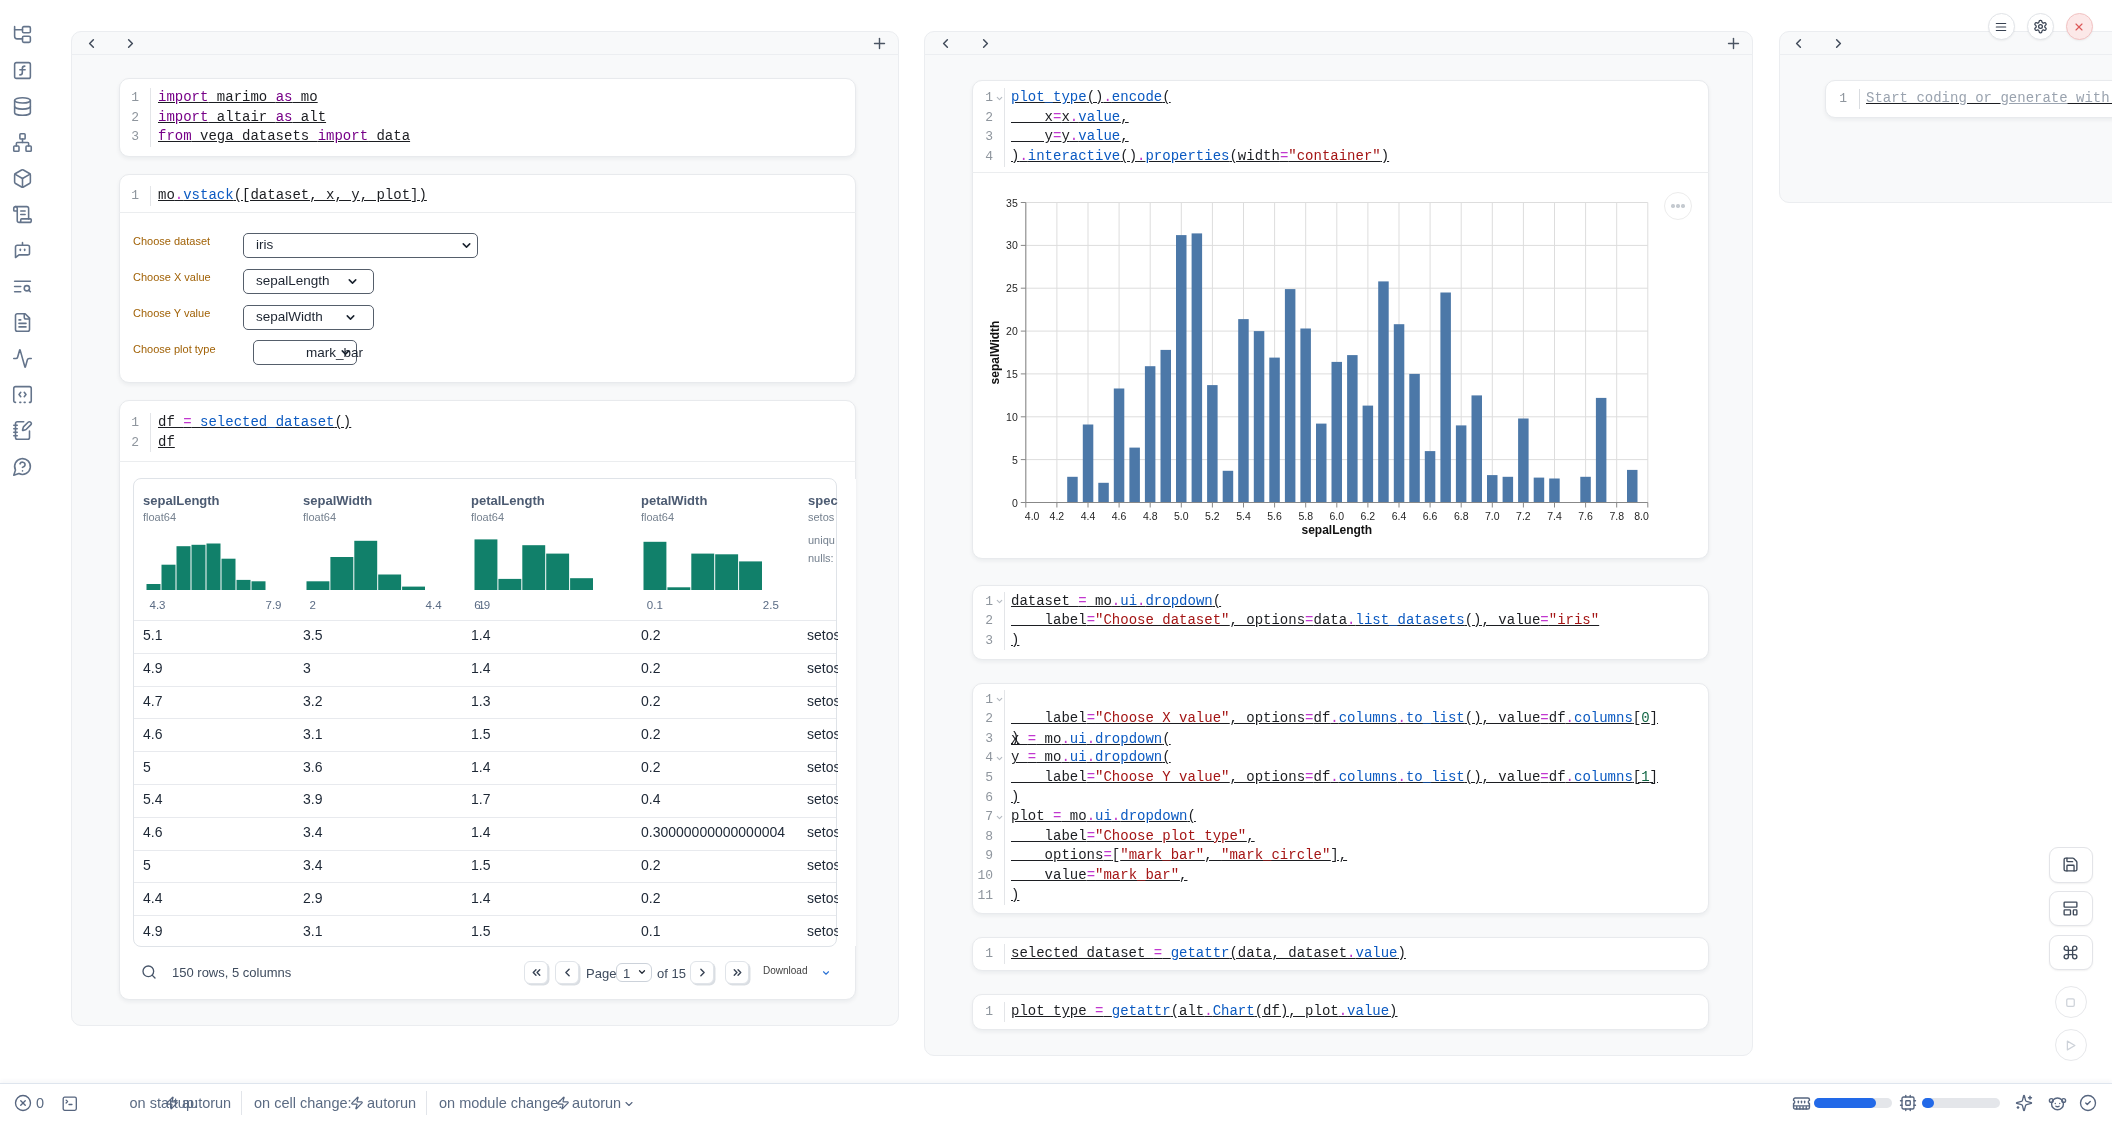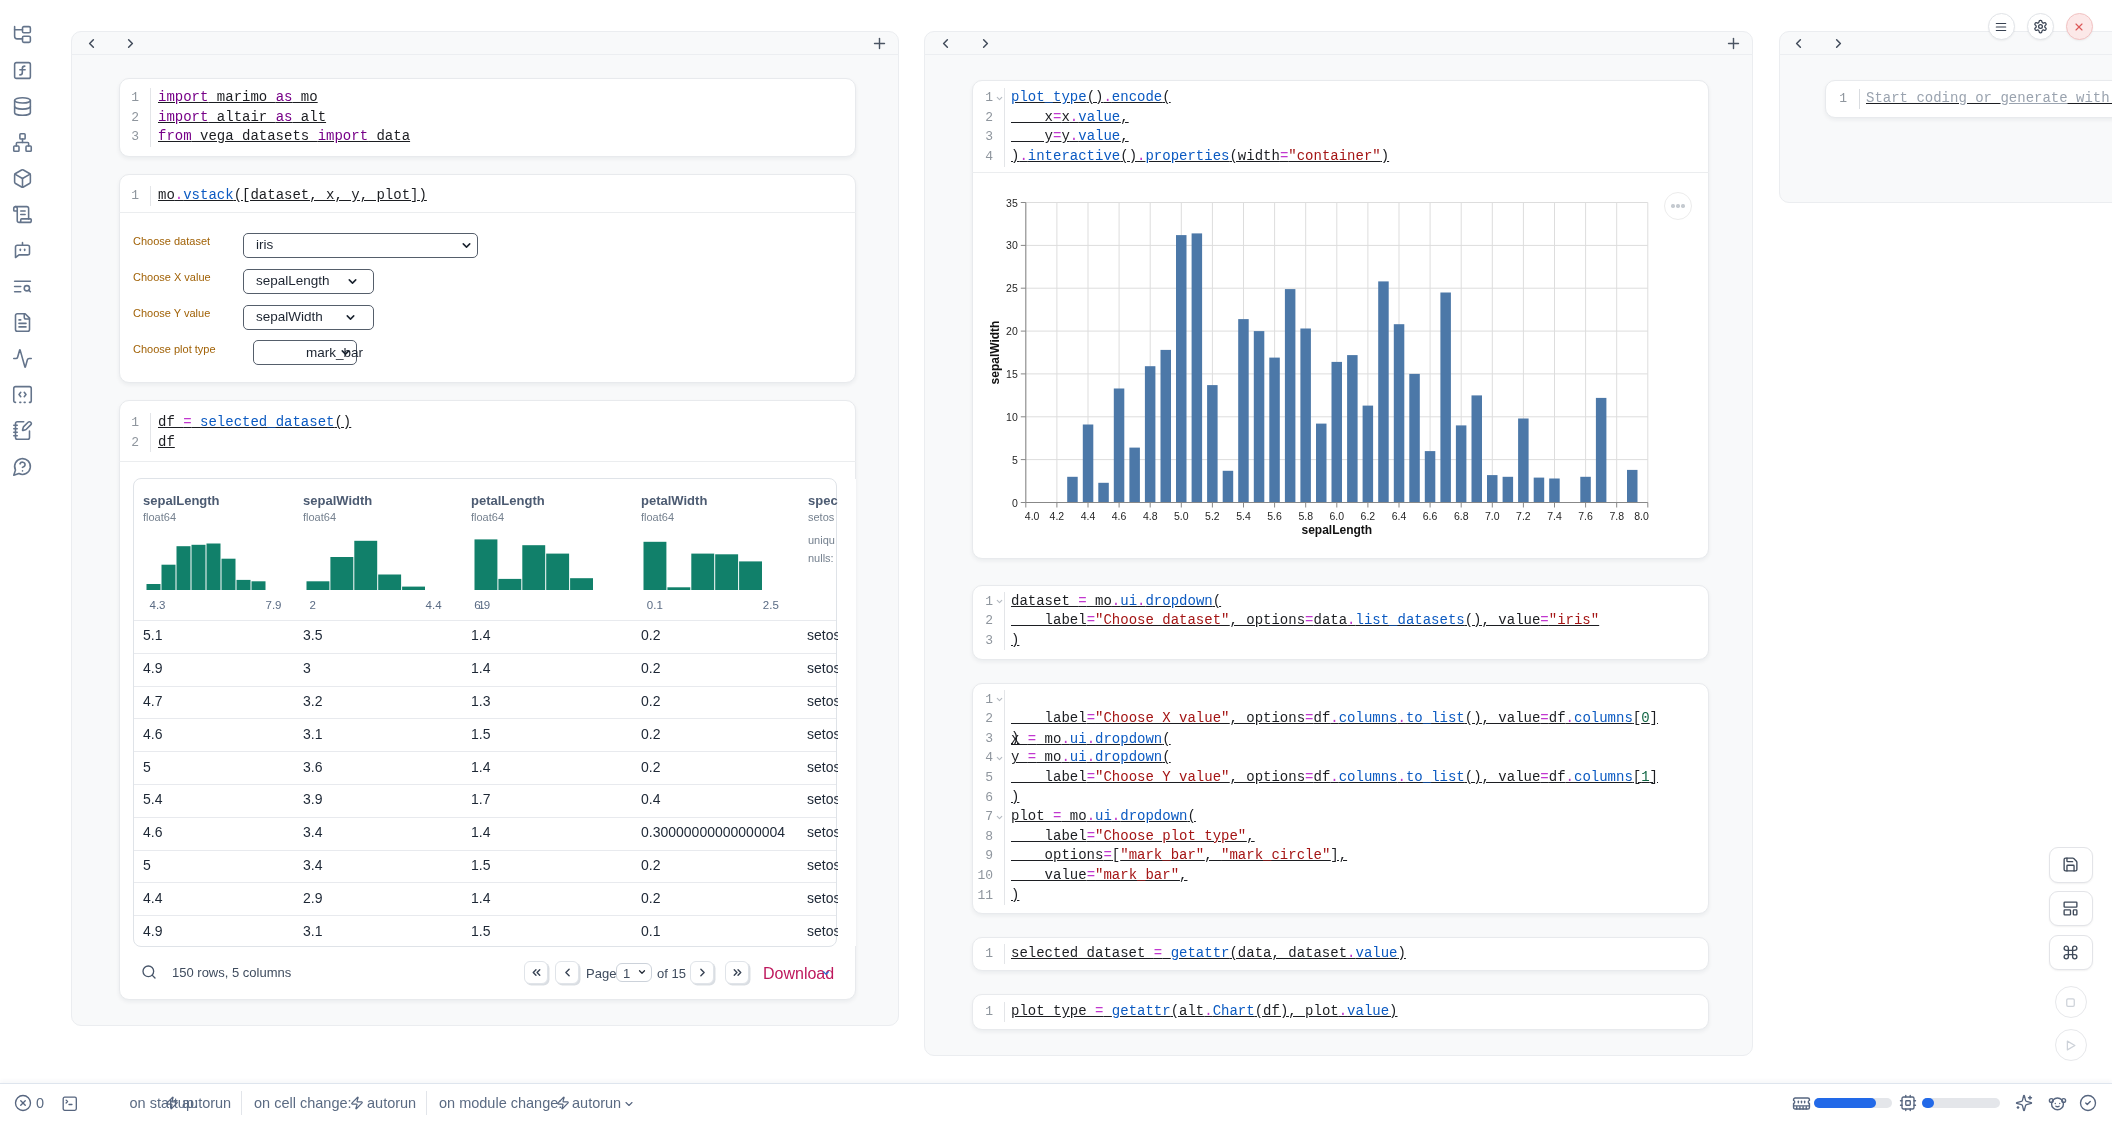--- a/index.html
+++ b/index.html
@@ -315,21 +315,21 @@
 <div class="tfoot" style="left:657px;top:965.5px;">of 15</div>
 <div class="pbtn" style="left:690px;top:960.5px;width:24px;height:23px;"></div>
 <svg style="position:absolute;left:695.5px;top:965.5px;" width="13" height="13" viewBox="0 0 24 24" fill="none" stroke="#394455" stroke-width="2.6" stroke-linecap="round" stroke-linejoin="round">
     <path d="m9 18 6-6-6-6"></path>
   </svg>
 <div class="pbtn" style="left:725px;top:960.5px;width:24px;height:23px;"></div>
 <svg style="position:absolute;left:730.5px;top:965.5px;" width="13" height="13" viewBox="0 0 24 24" fill="none" stroke="#394455" stroke-width="2.6" stroke-linecap="round" stroke-linejoin="round">
     <path d="m13 17 5-5-5-5"></path>
     <path d="m6 17 5-5-5-5"></path>
   </svg>
-<div class="tfoot" style="left:763px;top:964.5px;color:#be185d;font-size:16px;">Download</div>
+<div class="tfoot" style="left:763px;top:964.5px;color:#404040;font-size:10px;">Download</div>
 <svg style="position:absolute;left:821.0px;top:967.5px;" width="10" height="10" viewBox="0 0 24 24" fill="none" stroke="#2a72d4" stroke-width="2.6" stroke-linecap="round" stroke-linejoin="round">
     <path d="m6 9 6 6 6-6"></path>
   </svg>
 <div class="cell" style="left:972px;top:80px;width:737px;height:479px;"></div>
 <div style="position:absolute;left:1004px;top:88.2px;height:78.4px;border-left:1px solid #e3e5e8;"></div>
 <div class="ln" style="right:1119px;top:88.2px;">1</div>
 <svg class="fold" style="left:995px;top:93.5px;" width="9" height="9" viewBox="0 0 24 24" fill="none" stroke="#b3b9c0" stroke-width="3" stroke-linecap="round" stroke-linejoin="round">
     <path d="m6 9 6 6 6-6"></path>
   </svg>
 <div class="cl" style="left:1011px;top:88.2px;"><i class="fn">plot_type</i>()<i class="op">.</i><i class="fn">encode</i>(</div>

